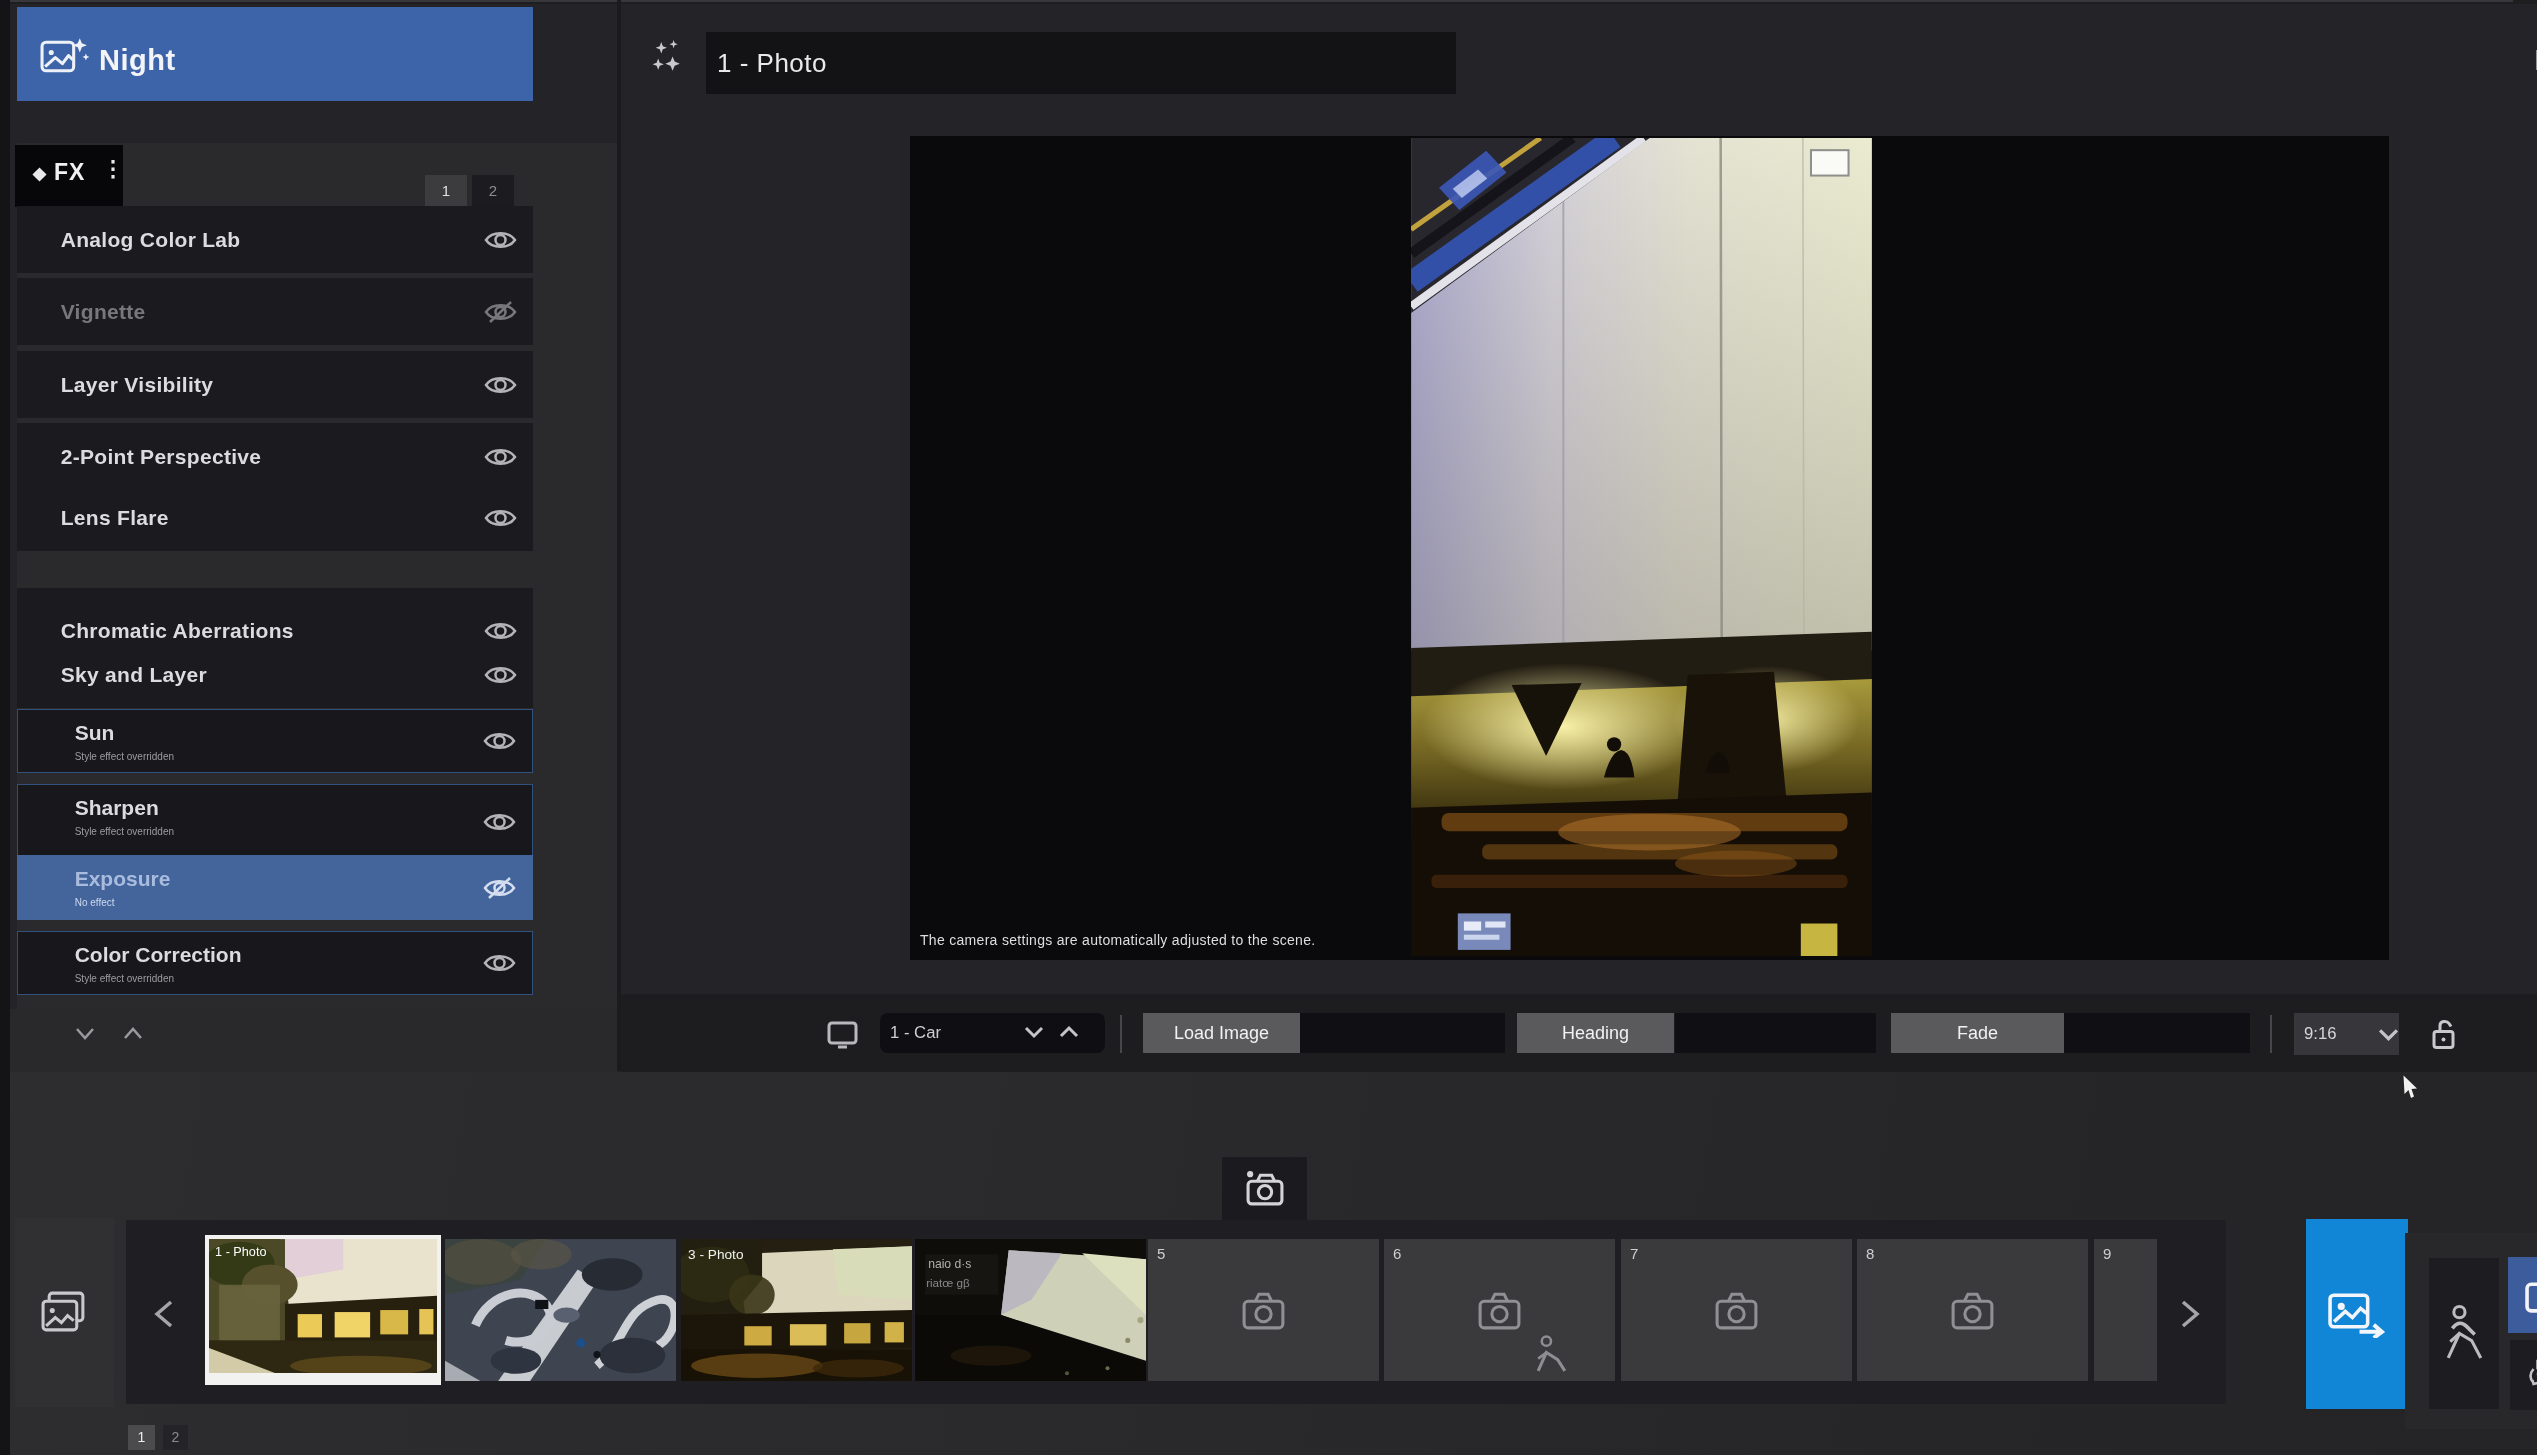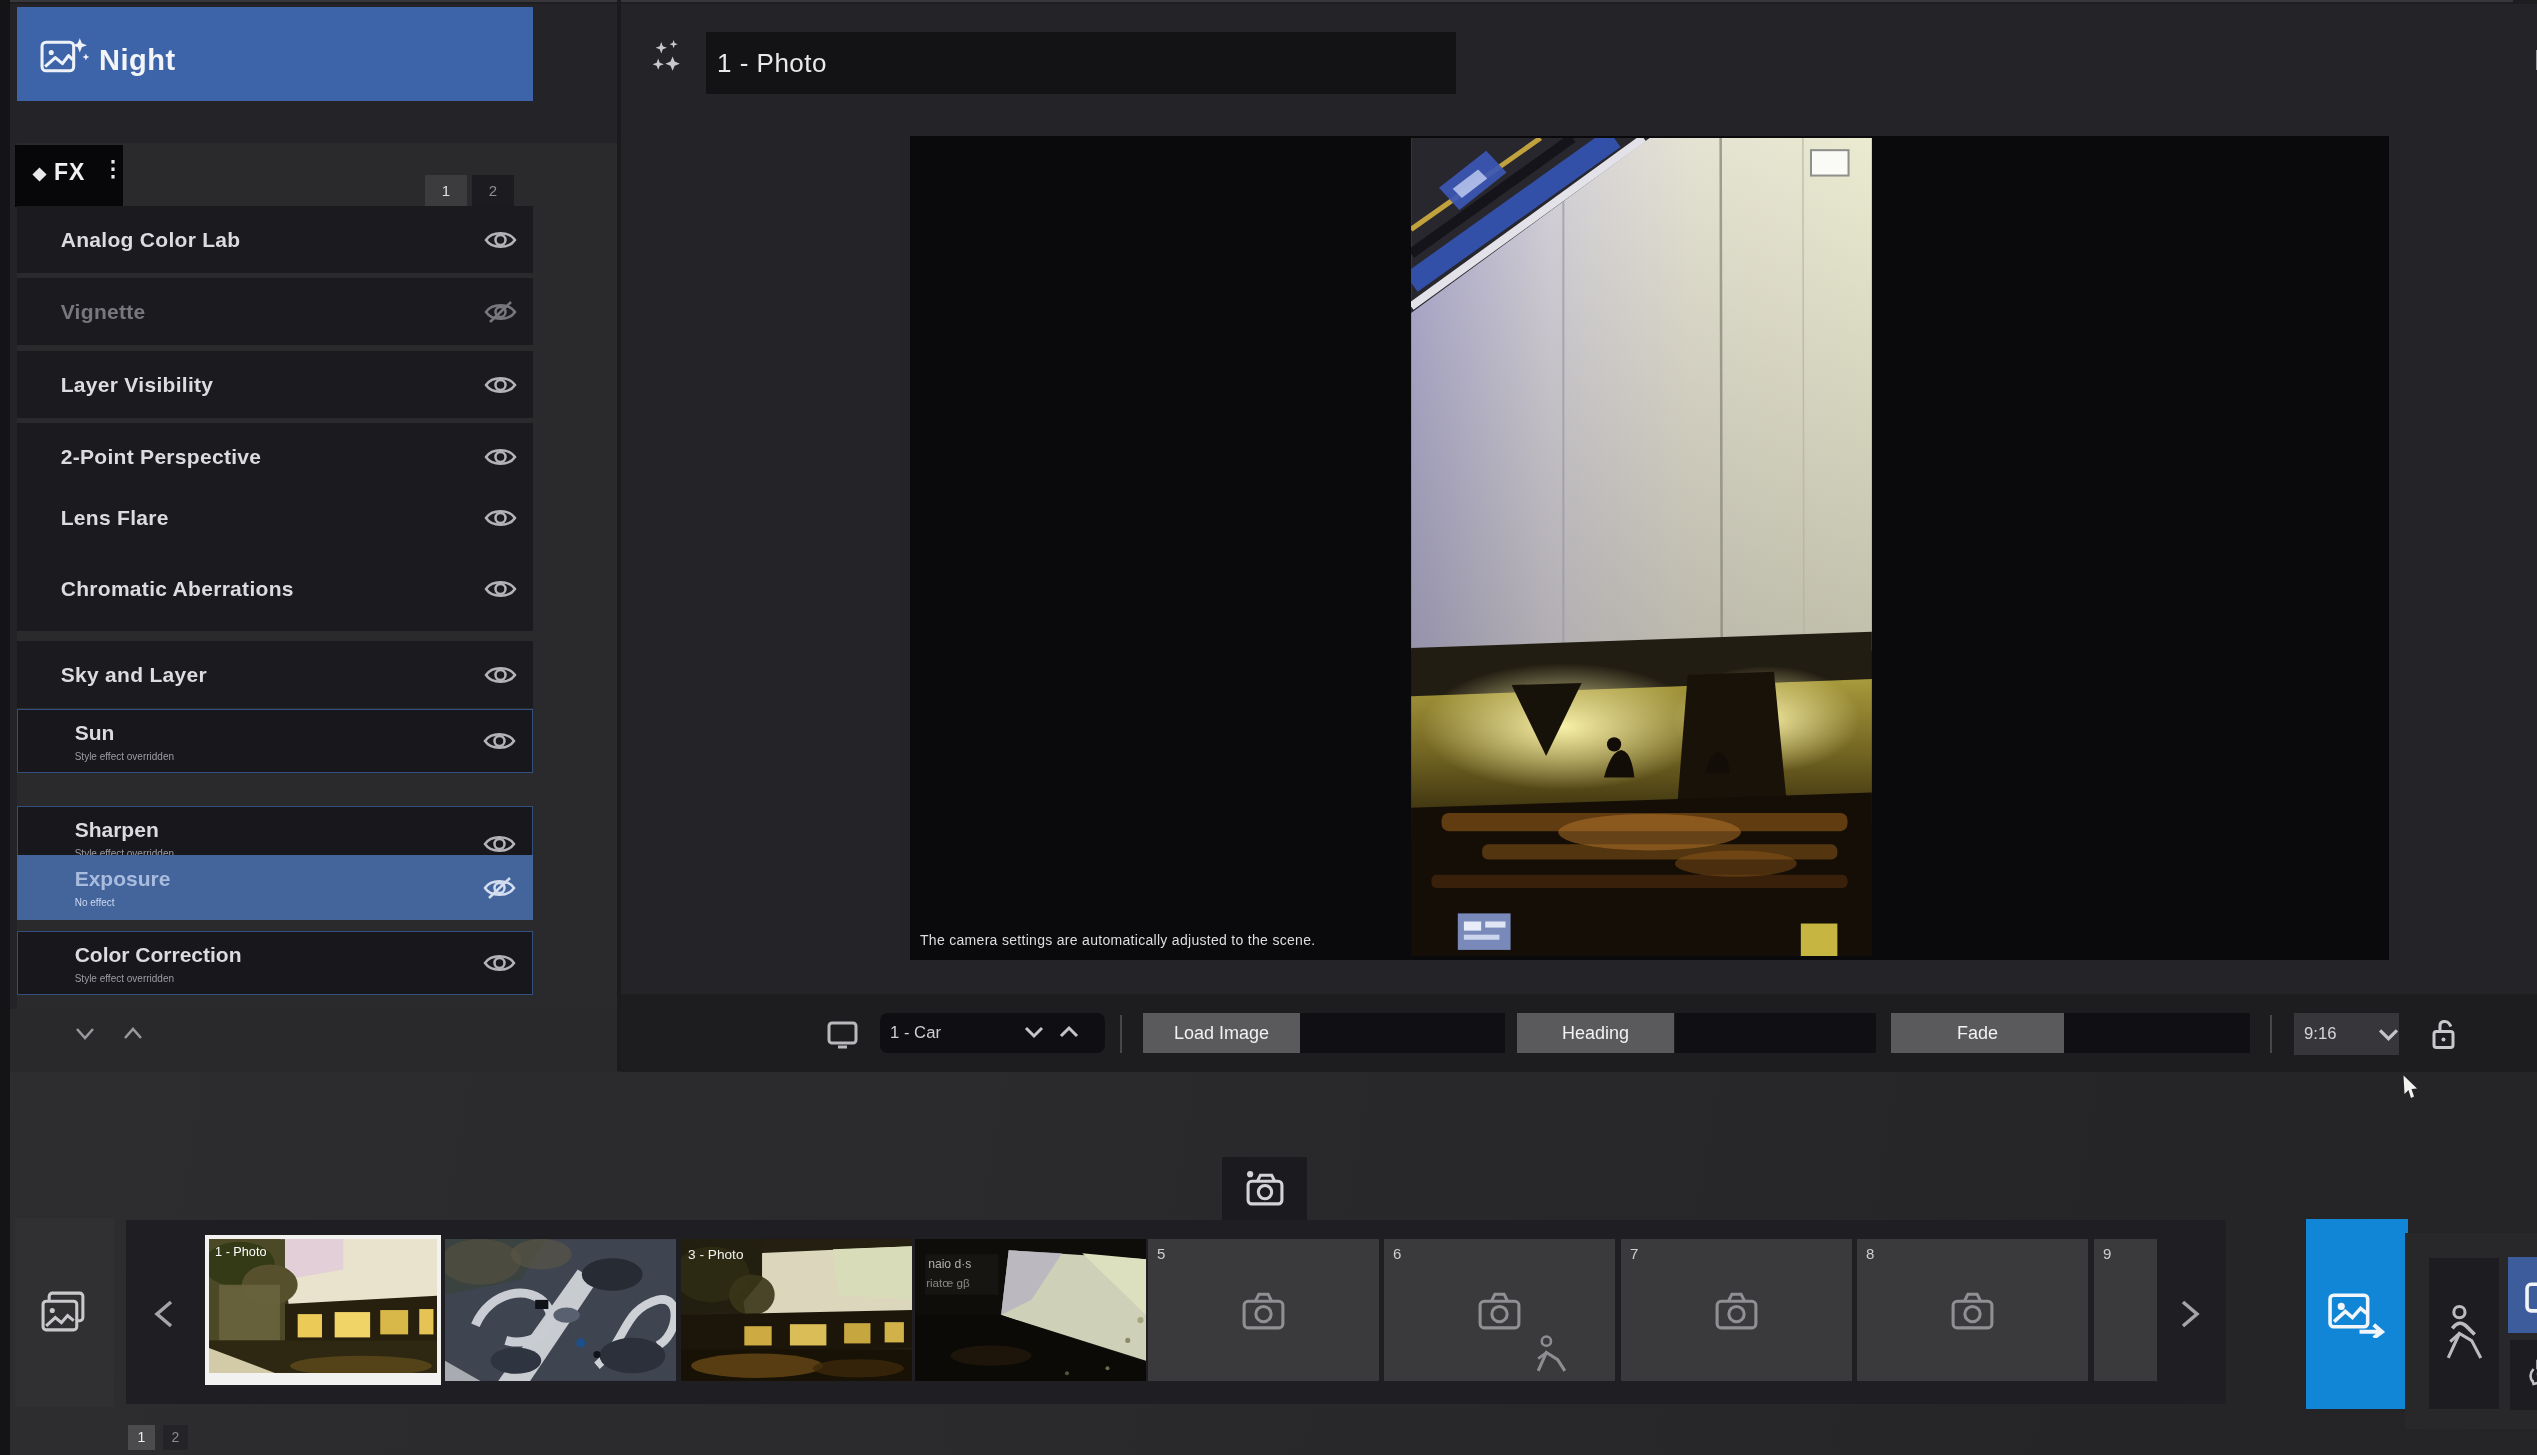--- a/index.html
+++ b/index.html
@@ -132,21 +132,21 @@
         <circle cx="33" cy="25" r="10" fill="none" stroke="#b4b4b8" stroke-width="5"></circle>
       </svg>
     </div>
   <div class="abs row" style="top:484px;height:67px;">
       <div class="t">Lens Flare</div>
     <svg class="eye" viewBox="0 0 66 50">
         <path d="M4 25 C16 7 50 7 62 25 C50 43 16 43 4 25 Z" fill="none" stroke="#b4b4b8" stroke-width="5"></path>
         <circle cx="33" cy="25" r="10" fill="none" stroke="#b4b4b8" stroke-width="5"></circle>
       </svg>
     </div>
-  <div class="abs row" style="top:546px;height:85px;">
+  <div class="abs row" style="top:588px;height:85px;">
       <div class="t">Chromatic Aberrations</div>
     <svg class="eye" viewBox="0 0 66 50">
         <path d="M4 25 C16 7 50 7 62 25 C50 43 16 43 4 25 Z" fill="none" stroke="#b4b4b8" stroke-width="5"></path>
         <circle cx="33" cy="25" r="10" fill="none" stroke="#b4b4b8" stroke-width="5"></circle>
       </svg>
     </div>
   <div class="abs row" style="top:641px;height:67px;">
       <div class="t">Sky and Layer</div>
     <svg class="eye" viewBox="0 0 66 50">
         <path d="M4 25 C16 7 50 7 62 25 C50 43 16 43 4 25 Z" fill="none" stroke="#b4b4b8" stroke-width="5"></path>
@@ -155,21 +155,21 @@
     </div>
 
   <div class="abs brow" style="top:709px;height:64px;">
       <div class="t">Sun</div>
       <div class="s">Style effect overridden</div>
     <svg class="eye" viewBox="0 0 66 50">
         <path d="M4 25 C16 7 50 7 62 25 C50 43 16 43 4 25 Z" fill="none" stroke="#b4b4b8" stroke-width="5"></path>
         <circle cx="33" cy="25" r="10" fill="none" stroke="#b4b4b8" stroke-width="5"></circle>
       </svg>
     </div>
-  <div class="abs brow" style="top:784px;height:76px;margin-top:22px;">
+  <div class="abs brow" style="top:784px;height:76px;">
       <div class="t">Sharpen</div>
       <div class="s">Style effect overridden</div>
     <svg class="eye" viewBox="0 0 66 50">
         <path d="M4 25 C16 7 50 7 62 25 C50 43 16 43 4 25 Z" fill="none" stroke="#b4b4b8" stroke-width="5"></path>
         <circle cx="33" cy="25" r="10" fill="none" stroke="#b4b4b8" stroke-width="5"></circle>
       </svg>
     </div>
   <div class="abs brow" style="top:855px;height:65px;background:#44659c;border-color:#44659c;">
       <div class="t" style="color:#a9bcde;">Exposure</div>
       <div class="s" style="color:#cdd9ef;">No effect</div>

